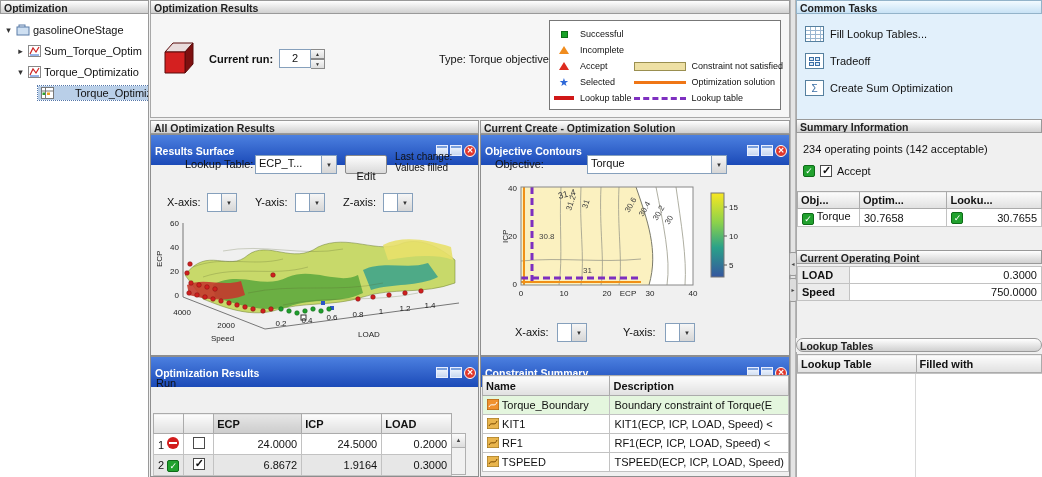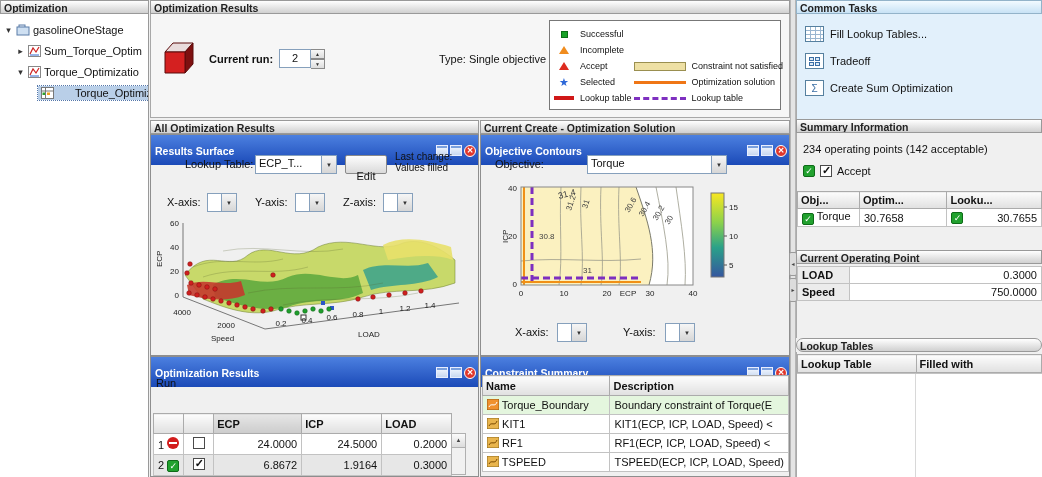--- a/index.html
+++ b/index.html
@@ -132,21 +132,21 @@
       <polygon points="6,14 26,14 26,35 6,35" fill="#d42020" stroke="#5a0b0b"></polygon>
     </svg>
     <span class="lbl" style="left:58px;top:39px;font-weight:bold;">Current run:</span>
     <div class="spin" style="left:128px;top:35px;">
       <div class="sval">2</div>
       <div class="scol">
         <div>▲</div>
         <div>▼</div>
       </div>
     </div>
-    <span class="lbl" style="left:288px;top:39px;">Type: Single objective</span>
+    <span class="lbl" style="left:288px;top:39px;">Type: Torque objective</span>
 
     <div class="abs" style="right:8px;top:6px;width:232px;height:90px;background:#fff;border:1px solid #777;display:flex;padding:3px 2px;align-items:flex-end;">
       <div style="width:86px;">
         <div class="lgrow">
             <span class="mkc1">
               <span class="mk-sq"></span>
             </span>
             <span class="lab">Successful</span>
           </div>
         <div class="lgrow">

